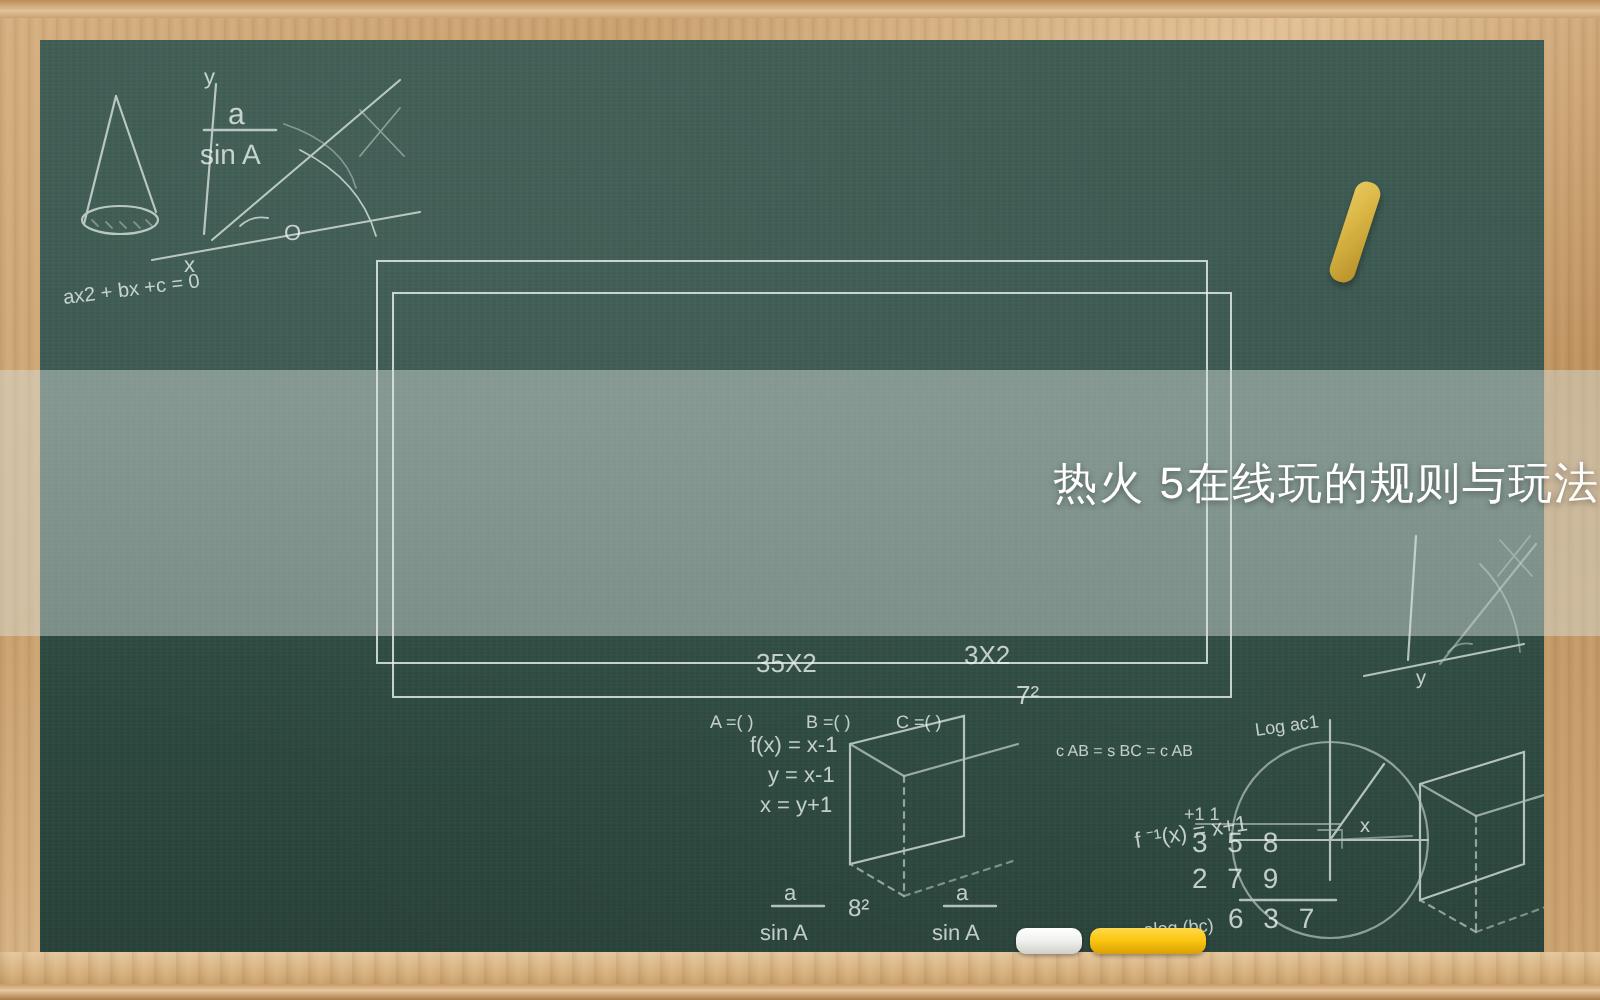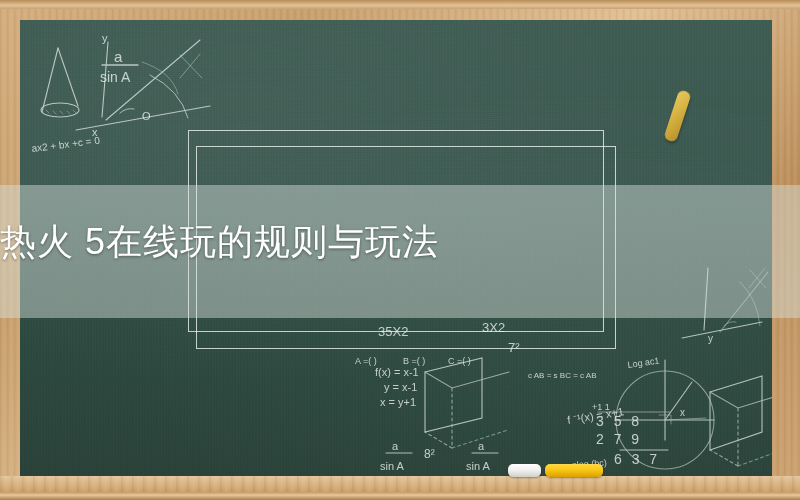--- a/index.html
+++ b/index.html
@@ -100,23 +100,23 @@
     position: absolute;
     left: 0; top: 185px; width: 800px; height: 133px;
     background: rgba(215,224,220,0.46);
     pointer-events: none;
   }
 
   
   .title {
     position: absolute;
     left: 0; top: 222px; width: 800px;
-    text-align: left;
+    text-align: right;
     color: #ffffff;
-    font-size: 36px;
+    font-size: 22px;
     letter-spacing: 1px;
     line-height: 40px;
     text-shadow: 0 1px 3px rgba(0,0,0,0.42);
     white-space: nowrap;
   }
 
   
   .chalk-stick {
     position: absolute;
     border-radius: 5px;

